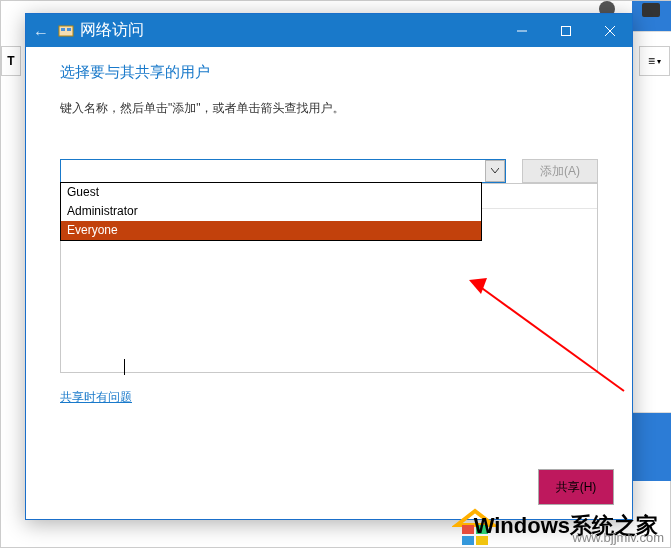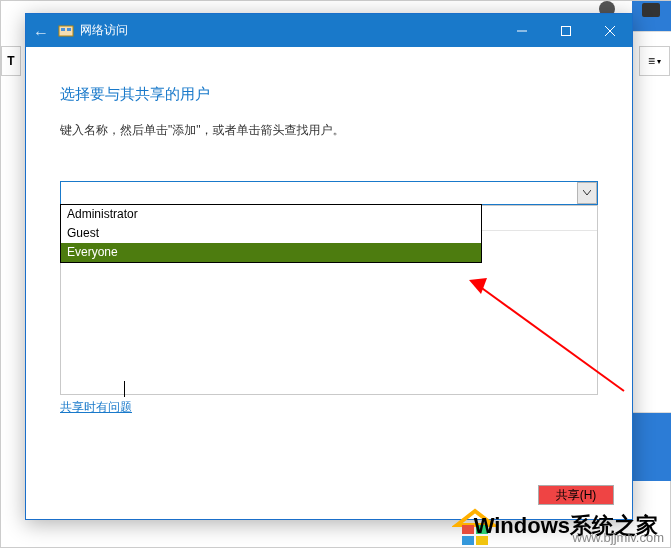--- a/index.html
+++ b/index.html
@@ -8,42 +8,42 @@
 .bg-white-deco{position:absolute;left:631px;top:30px;width:40px;height:380px;background:#fff;border-top:1px solid #ddd;border-bottom:1px solid #ddd}
 .taskbar-deco{position:absolute;right:10px;top:2px;width:18px;height:14px;background:#333;border-radius:2px}
 .avatar-deco{position:absolute;right:55px;top:0;width:16px;height:16px;background:#555;border-radius:50%}
 .toolbar-left{position:absolute;left:0;top:45px;width:20px;height:30px;background:#fff;border:1px solid #ccc;box-sizing:border-box;display:flex;align-items:center;justify-content:center;font-weight:bold}
 .toolbar-right{position:absolute;right:0;top:45px;width:31px;height:30px;background:#fff;border:1px solid #ccc;box-sizing:border-box;display:flex;align-items:center;justify-content:center}
 .window{position:absolute;left:24px;top:12px;width:606px;height:505px;background:#fff;border:1px solid #1a6fca;box-shadow:0 4px 20px rgba(0,0,0,0.3)}
 .titlebar{height:33px;background:#1979ca;display:flex;align-items:center;color:#fff}
 .tb-left{flex:1;display:flex;align-items:center}
 .back{width:30px;text-align:center;font-size:16px;color:#cde3f5}
 .tb-icon{width:16px;height:16px;margin:0 6px 0 2px}
-.tb-title{font-size:12px}
+.tb-title{font-size:16px}
 .wc{display:flex}
 .wc div{width:44px;height:33px;display:flex;align-items:center;justify-content:center;color:#fff}
 .wc svg{width:10px;height:10px}
-.content{padding:38px 34px 0 34px}
+.content{padding:16px 34px 0 34px}
 h1{font-weight:400;font-size:15px;color:#1979ca;margin:0 0 18px 0}
 .instr{font-size:12px;color:#333;margin:0 0 42px 0}
 .input-row{display:flex;gap:16px;align-items:stretch}
 .combo{position:relative;flex:1}
 .combo-input{width:100%;height:24px;border:1px solid #1979ca;box-sizing:border-box;padding:2px 24px 2px 6px;font-size:12px;outline:none}
 .combo-btn{position:absolute;right:1px;top:1px;width:20px;height:22px;background:#e9e9e9;border:1px solid #b5b5b5;box-sizing:border-box;display:flex;align-items:center;justify-content:center}
 .add-btn{width:76px;height:24px;background:#e9e9e9;border:1px solid #c9c9c9;color:#9a9a9a;font-size:12px}
 .dropdown{position:absolute;left:0;top:23px;width:420px;border:1px solid #000;background:#fff;z-index:5}
 .dd-item{padding:1px 6px;font-size:12px;line-height:17px;cursor:default;white-space:nowrap}
-.dd-item.sel{background:#4d7c0f;color:#fff}
+.dd-item.sel{background:#c2410c;color:#fff}
 .perm-box{margin-top:0;border:1px solid #c9c9c9;height:190px;box-sizing:border-box}
 .perm-head{display:flex;background:#fff;border-bottom:1px solid #e5e5e5;height:24px;align-items:center;font-size:12px;color:#333}
 .ph1{width:300px;padding-left:8px}
 .ph2{flex:1;padding-left:8px}
-.help-link{margin-top:4px;color:#1979ca;text-decoration:underline;font-size:12px;display:inline-block}
+.help-link{margin-top:16px;color:#1979ca;text-decoration:underline;font-size:12px;display:inline-block}
 .footer{position:absolute;bottom:14px;right:18px;display:flex;gap:12px}
-.footer button{width:76px;height:20px;background:#ef4444;border:1px solid #ababab;font-size:12px;font-family:inherit}
+.footer button{width:76px;height:36px;background:#be185d;border:1px solid #ababab;font-size:12px;font-family:inherit}
 .arrow{position:absolute;pointer-events:none}
 .watermark{position:absolute;right:6px;bottom:2px;font-size:13px;color:#888}
 .logo{position:absolute;right:172px;bottom:0}
 .logo-text{position:absolute;right:12px;bottom:6px;font-size:22px;color:#333}
 .logo-text b{color:#000}
 .cursor{position:absolute;left:64px;top:200px;width:1px;height:16px;background:#000;animation:blink 1s steps(1) infinite}
 @keyframes blink{50%{opacity:0}}
 </style>
 </head>
 <body>
@@ -97,25 +97,26 @@
       <div class="input-row">
         <div class="combo">
           <input class="combo-input" type="text" value="" style="">
           <div class="cursor"></div>
           <div class="combo-btn">
             <svg width="8" height="6" viewBox="0 0 8 6">
                 <path d="M0 0 L4 5 L8 0" fill="none" stroke="#333" stroke-width="1"></path>
               </svg>
           </div>
           <div class="dropdown" id="dropdown">
+              <div class="dd-item">Guest</div>
               <div class="dd-item">Administrator</div>
-              <div class="dd-item">Guest</div>
               <div class="dd-item sel">Everyone</div>
             </div>
         </div>
+        <button class="add-btn" disabled="">添加(A)</button>
       </div>
 
       <div class="perm-box">
         <div class="perm-head">
           <div class="ph1">名称</div>
           <div class="ph2">权限级别</div>
         </div>
       </div>
 
       <a href="#" class="help-link">共享时有问题</a>

